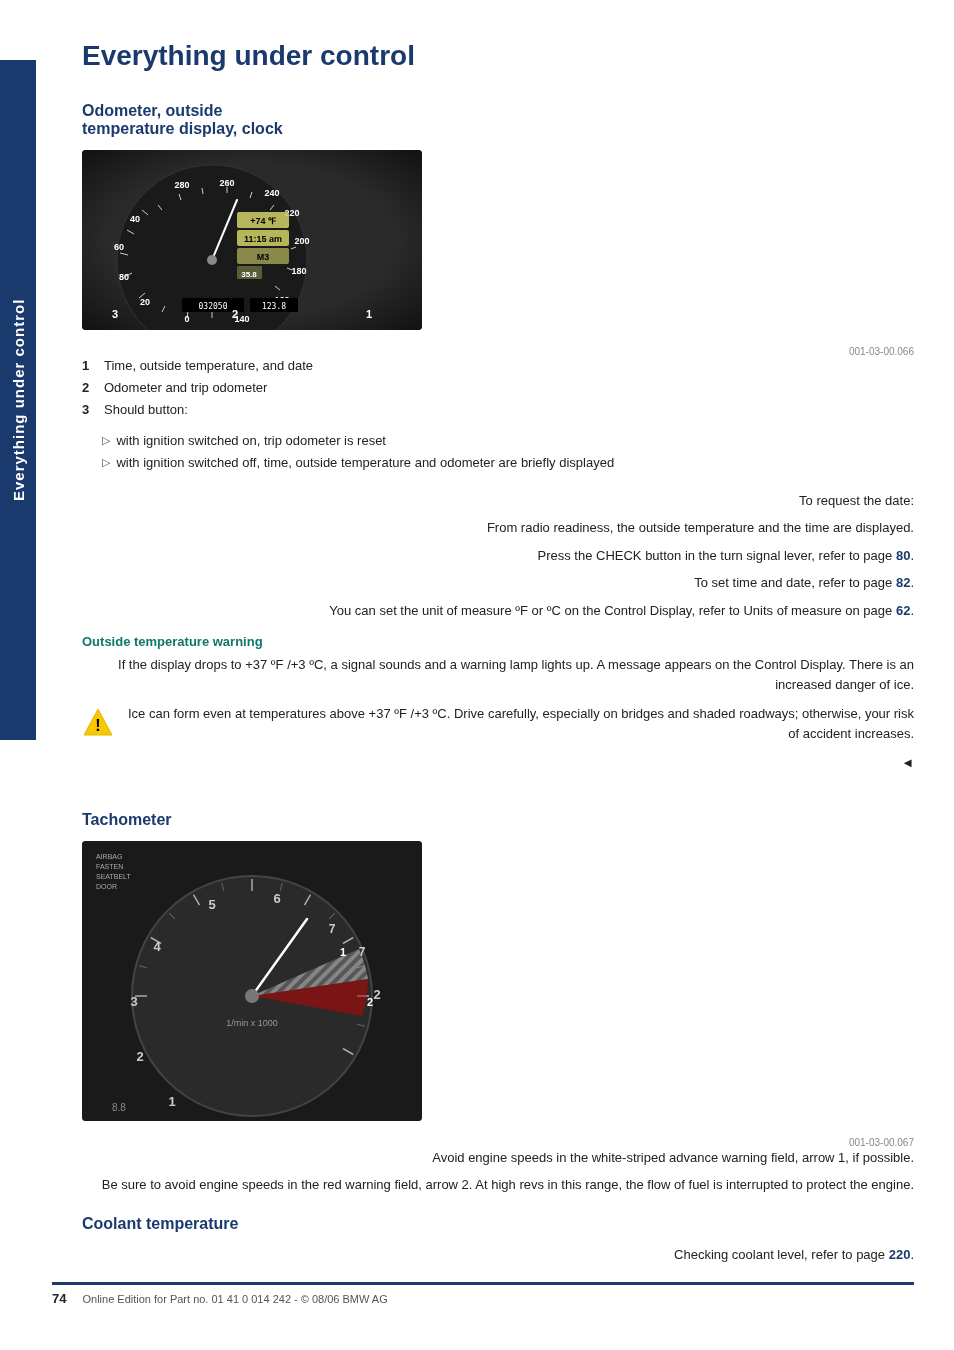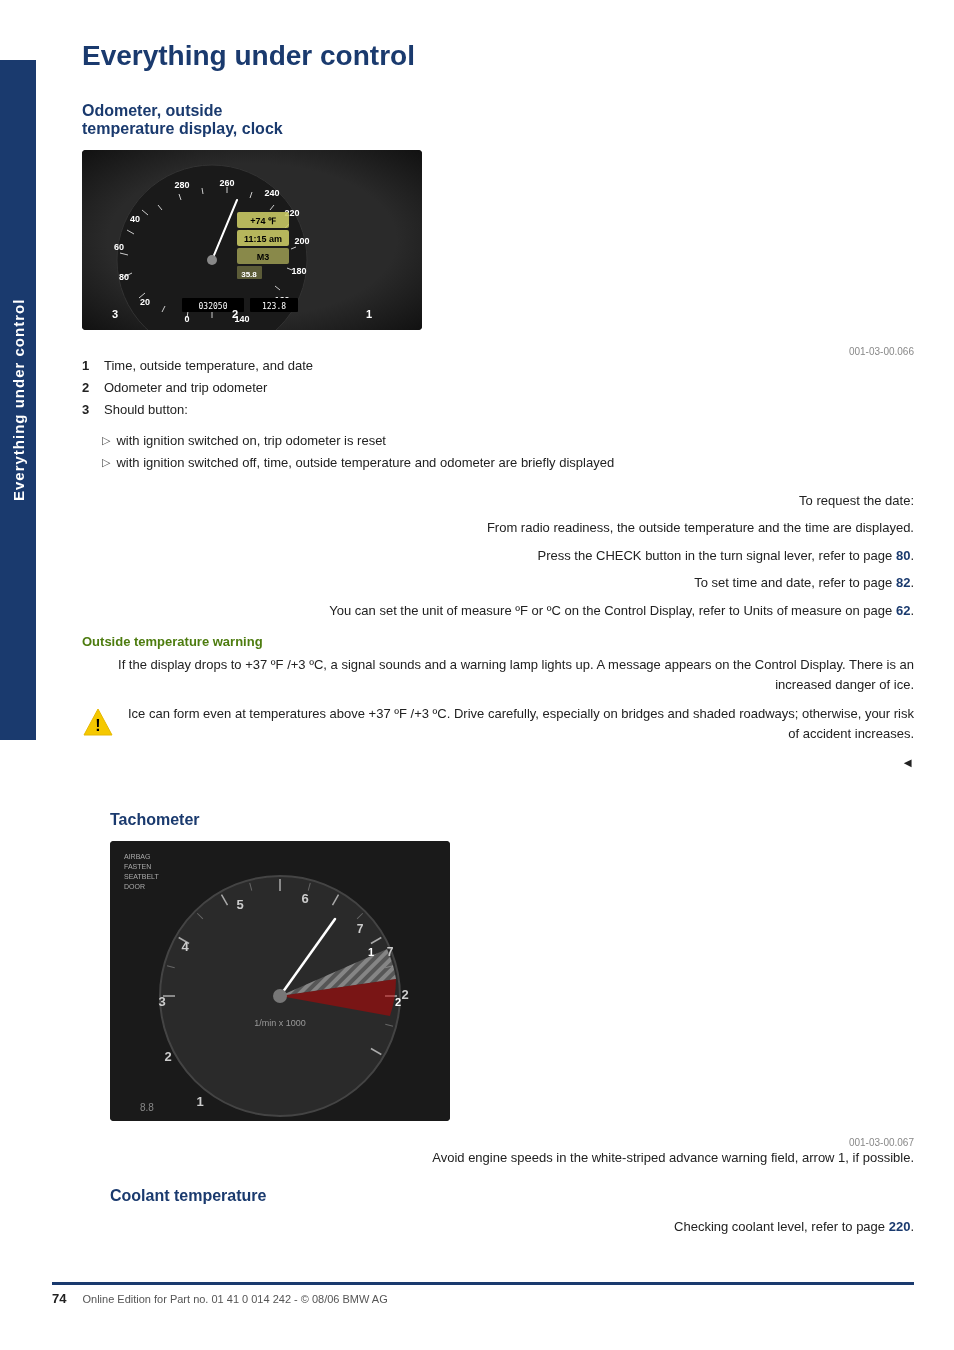--- a/index.html
+++ b/index.html
@@ -53,21 +53,20 @@
       display: flex;
       gap: 30px;
       margin-bottom: 20px;
       flex-direction: column;
     }
     .col-left {
       flex: 0 0 380px;
     }
     .col-right {
       flex: 1;
-      margin-left: 28px;
     }
 
     
     .section-heading {
       font-size: 16px;
       font-weight: bold;
       color: #1a3a6e;
       margin-bottom: 12px;
     }
 
@@ -132,21 +131,21 @@
     .link-text {
       color: #1a3a6e;
       text-decoration: none;
       font-weight: bold;
     }
 
     
     .sub-heading {
       font-size: 13px;
       font-weight: bold;
-      color: #4d7c0f;
+      color: #0f766e;
       margin-bottom: 6px;
       margin-top: 14px;
     }
 
     
     .warning-box {
       display: flex;
       align-items: flex-start;
       margin: 10px 0;
     }
@@ -422,20 +421,21 @@
 
           <text x="14" y="18" fill="#aaa" font-size="7">AIRBAG</text>
           <text x="14" y="28" fill="#aaa" font-size="7">FASTEN</text>
           <text x="14" y="38" fill="#aaa" font-size="7">SEATBELT</text>
           <text x="14" y="48" fill="#aaa" font-size="7">DOOR</text>
         </svg>
       </div>
       <div class="image-caption">001-03-00.067</div>
 
       <p class="body-text">Avoid engine speeds in the white-striped advance warning field, arrow 1, if possible.</p>
+      <p class="body-text">Be sure to avoid engine speeds in the red warning field, arrow 2. At high revs in this range, the flow of fuel is interrupted to protect the engine.</p>
 
       <div class="coolant-section">
         <h2 class="section-heading">Coolant temperature</h2>
         <p class="body-text">
           Checking coolant level, refer to page <a class="link-text">220</a>.
         </p>
       </div>
 
     </div>
   </div>

